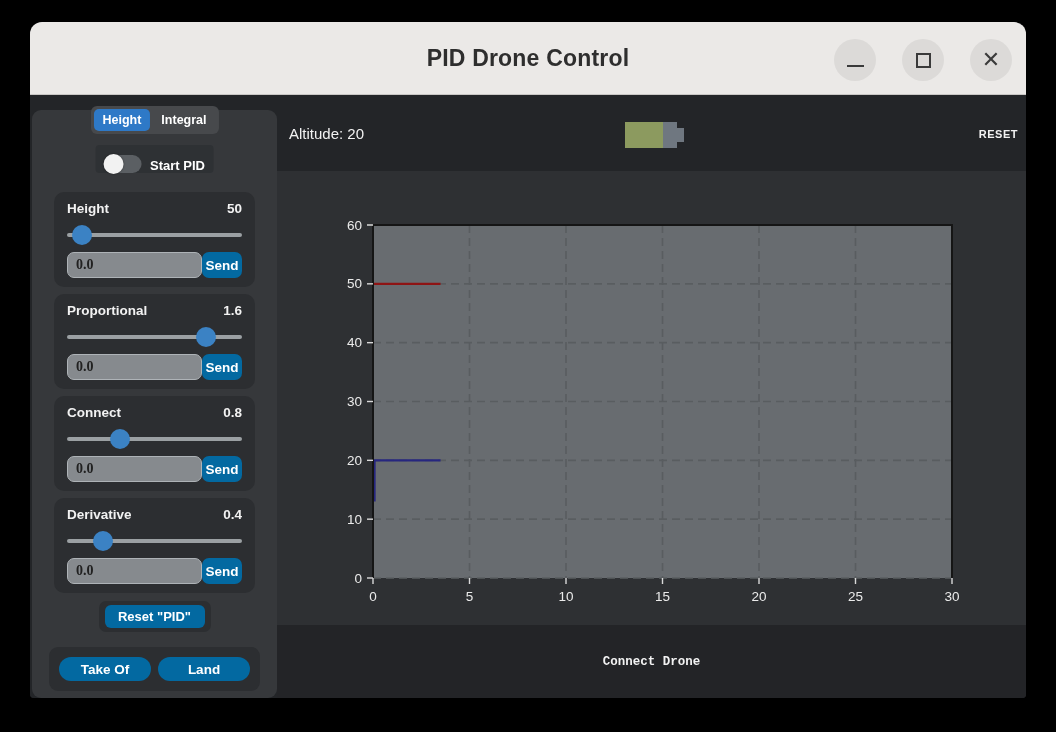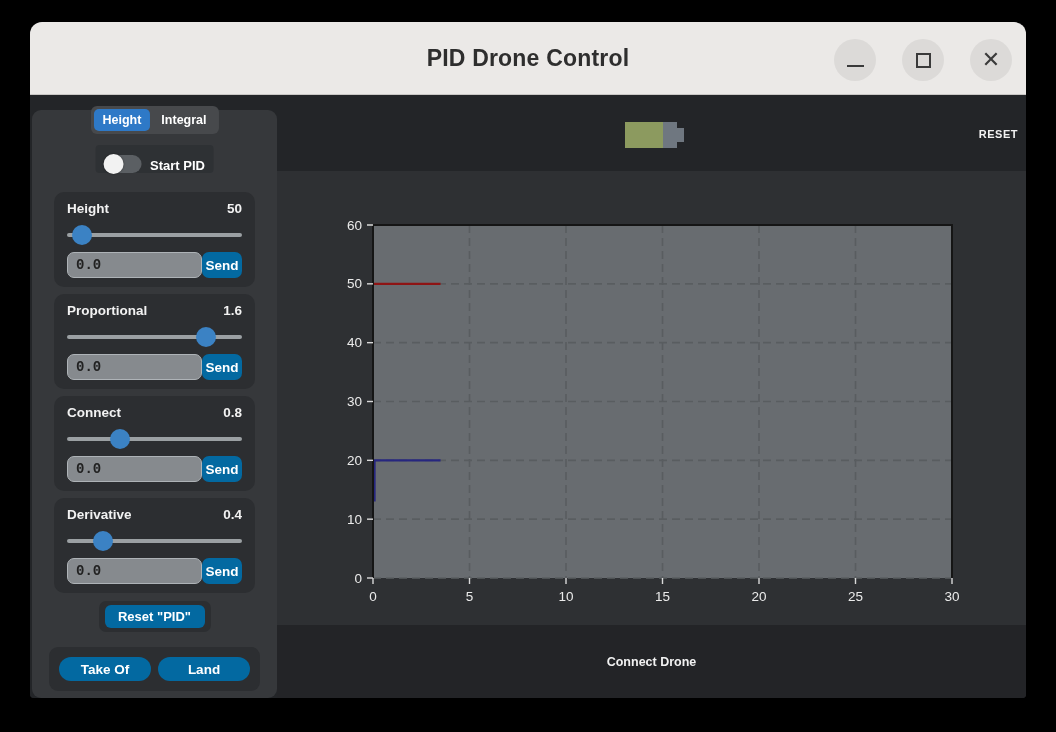--- a/index.html
+++ b/index.html
@@ -36,21 +36,21 @@
 
   .cards { position:absolute; top:82px; left:22px; width:201px; }
   .card { width:201px; height:95px; background:#2c2e31; border-radius:10px; padding:9px 13px; margin-bottom:7px; }
   .card-head { display:flex; justify-content:space-between; align-items:center; }
   .card-label, .card-value { font-size:13.5px; font-weight:bold; color:#f2f2f2; }
   .slider { position:relative; height:20px; margin-top:9px; cursor:pointer; }
   .track { position:absolute; left:0; right:0; top:8px; height:4px; border-radius:2px; background:#9ba0a3; }
   .thumb { position:absolute; top:0; width:20px; height:20px; border-radius:50%; background:#3b82c4; margin-left:-10px; }
   .io-row { display:flex; justify-content:space-between; margin-top:7px; }
   .field { width:135px; height:26px; background:#868a8e; border:1.5px solid #aeb3b7; border-radius:7px;
-           font-family:Liberation Mono, monospace; font-size:14px; font-weight:bold; color:#212121; padding:0 8px; outline:none; }
+           font-family:Liberation Serif, serif; font-size:14px; font-weight:bold; color:#212121; padding:0 8px; outline:none; }
   .btn-blue { background:#0369a1; color:#fff; border:none; border-radius:7px; font-family:"Liberation Sans", sans-serif;
               font-weight:bold; font-size:13.5px; cursor:pointer; }
   .send-btn { width:52px; height:26px; }
 
   .reset-wrap { position:absolute; left:50%; transform:translateX(-50%); top:491px; width:112px; height:31px;
                 background:#2c2e31; border-radius:7px; display:flex; align-items:center; justify-content:center; }
   .reset-btn { width:100px; height:23px; border-radius:6px; font-size:13px; }
 
   .bottom-wrap { position:absolute; left:17px; bottom:7px; width:211px; height:44px; background:#2c2e31; border-radius:9px; }
   .takeoff-btn { position:absolute; left:10px; top:10px; width:92px; height:24px; border-radius:12px; }
@@ -64,21 +64,21 @@
   .bat-level { position:absolute; left:0; top:0; width:38px; height:26px; }
   .bat-empty { position:absolute; left:38px; top:0; width:14px; height:26px; }
   .bat-nub { position:absolute; left:52px; top:6px; width:7px; height:14px; }
   .reset-link { position:absolute; right:8px; top:0; height:75px; display:flex; align-items:center;
                 font-size:11px; font-weight:bold; color:#f2f2f2; letter-spacing:.5px; cursor:pointer; }
 
   .chartband { position:absolute; left:0; right:0; top:75px; bottom:73px; background:#2e3033; }
   .chart-svg { position:absolute; left:36px; top:44px; }
 
   .bottombar { position:absolute; left:0; right:0; bottom:0; height:73px; background:#232427;
-               display:flex; align-items:center; justify-content:center; }
+               display:flex; align-items:center; justify-content:center;font-family:Liberation Mono, monospace; }
   .connect { font-size:12.5px; font-weight:bold; color:#f2f2f2; cursor:pointer; }
 </style>
 </head>
 <body>
 
 <div class="window">
 
   <div class="titlebar">
     <div class="title">PID Drone Control</div>
     <div class="winbtns">
@@ -181,20 +181,21 @@
       <div class="bottom-wrap">
         <button class="btn-blue takeoff-btn">Take Of</button>
         <button class="btn-blue land-btn">Land</button>
       </div>
 
     </div>
 
     <div class="main">
 
       <div class="topbar">
+        <div class="altitude">Altitude: 20</div>
         <div class="battery">
           <div class="bat-level" style="background: rgb(140, 154, 95);"></div>
           <div class="bat-empty" style="background: rgb(111, 119, 128);"></div>
           <div class="bat-nub" style="background: rgb(111, 119, 128);"></div>
         </div>
         <div class="reset-link">RESET</div>
       </div>
 
       <div class="chartband">
         <svg class="chart-svg" width="664" height="398">

